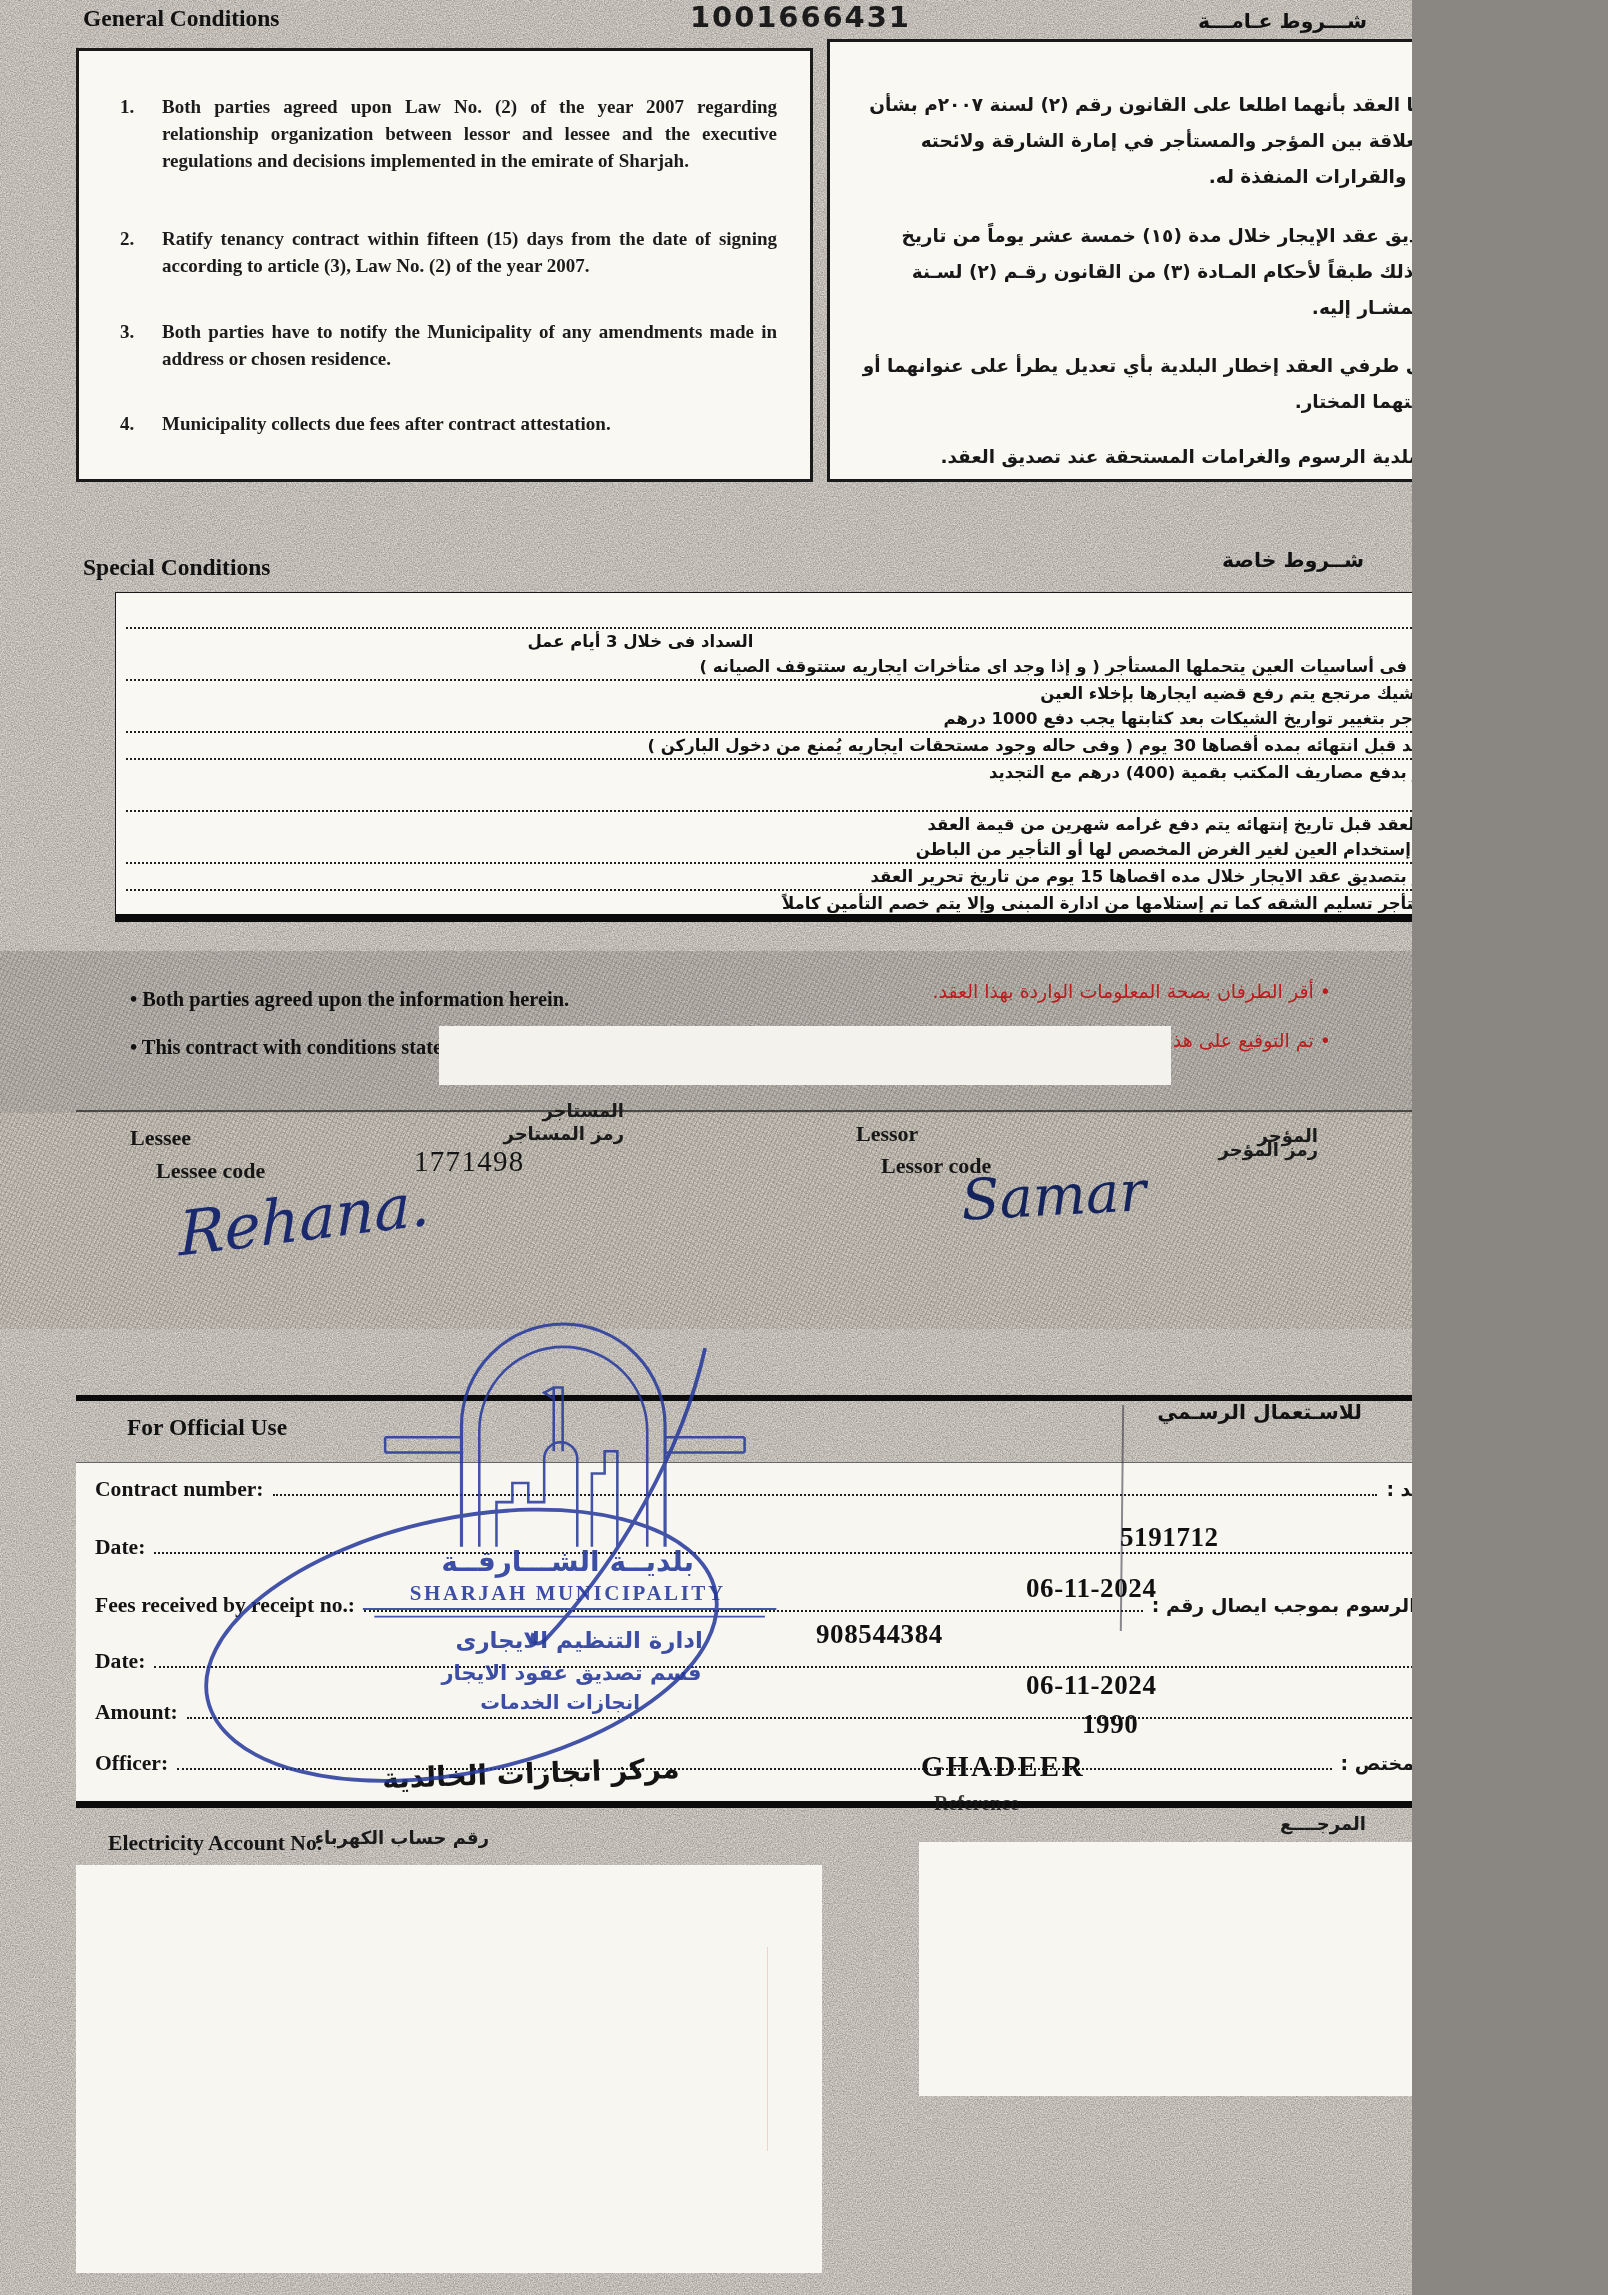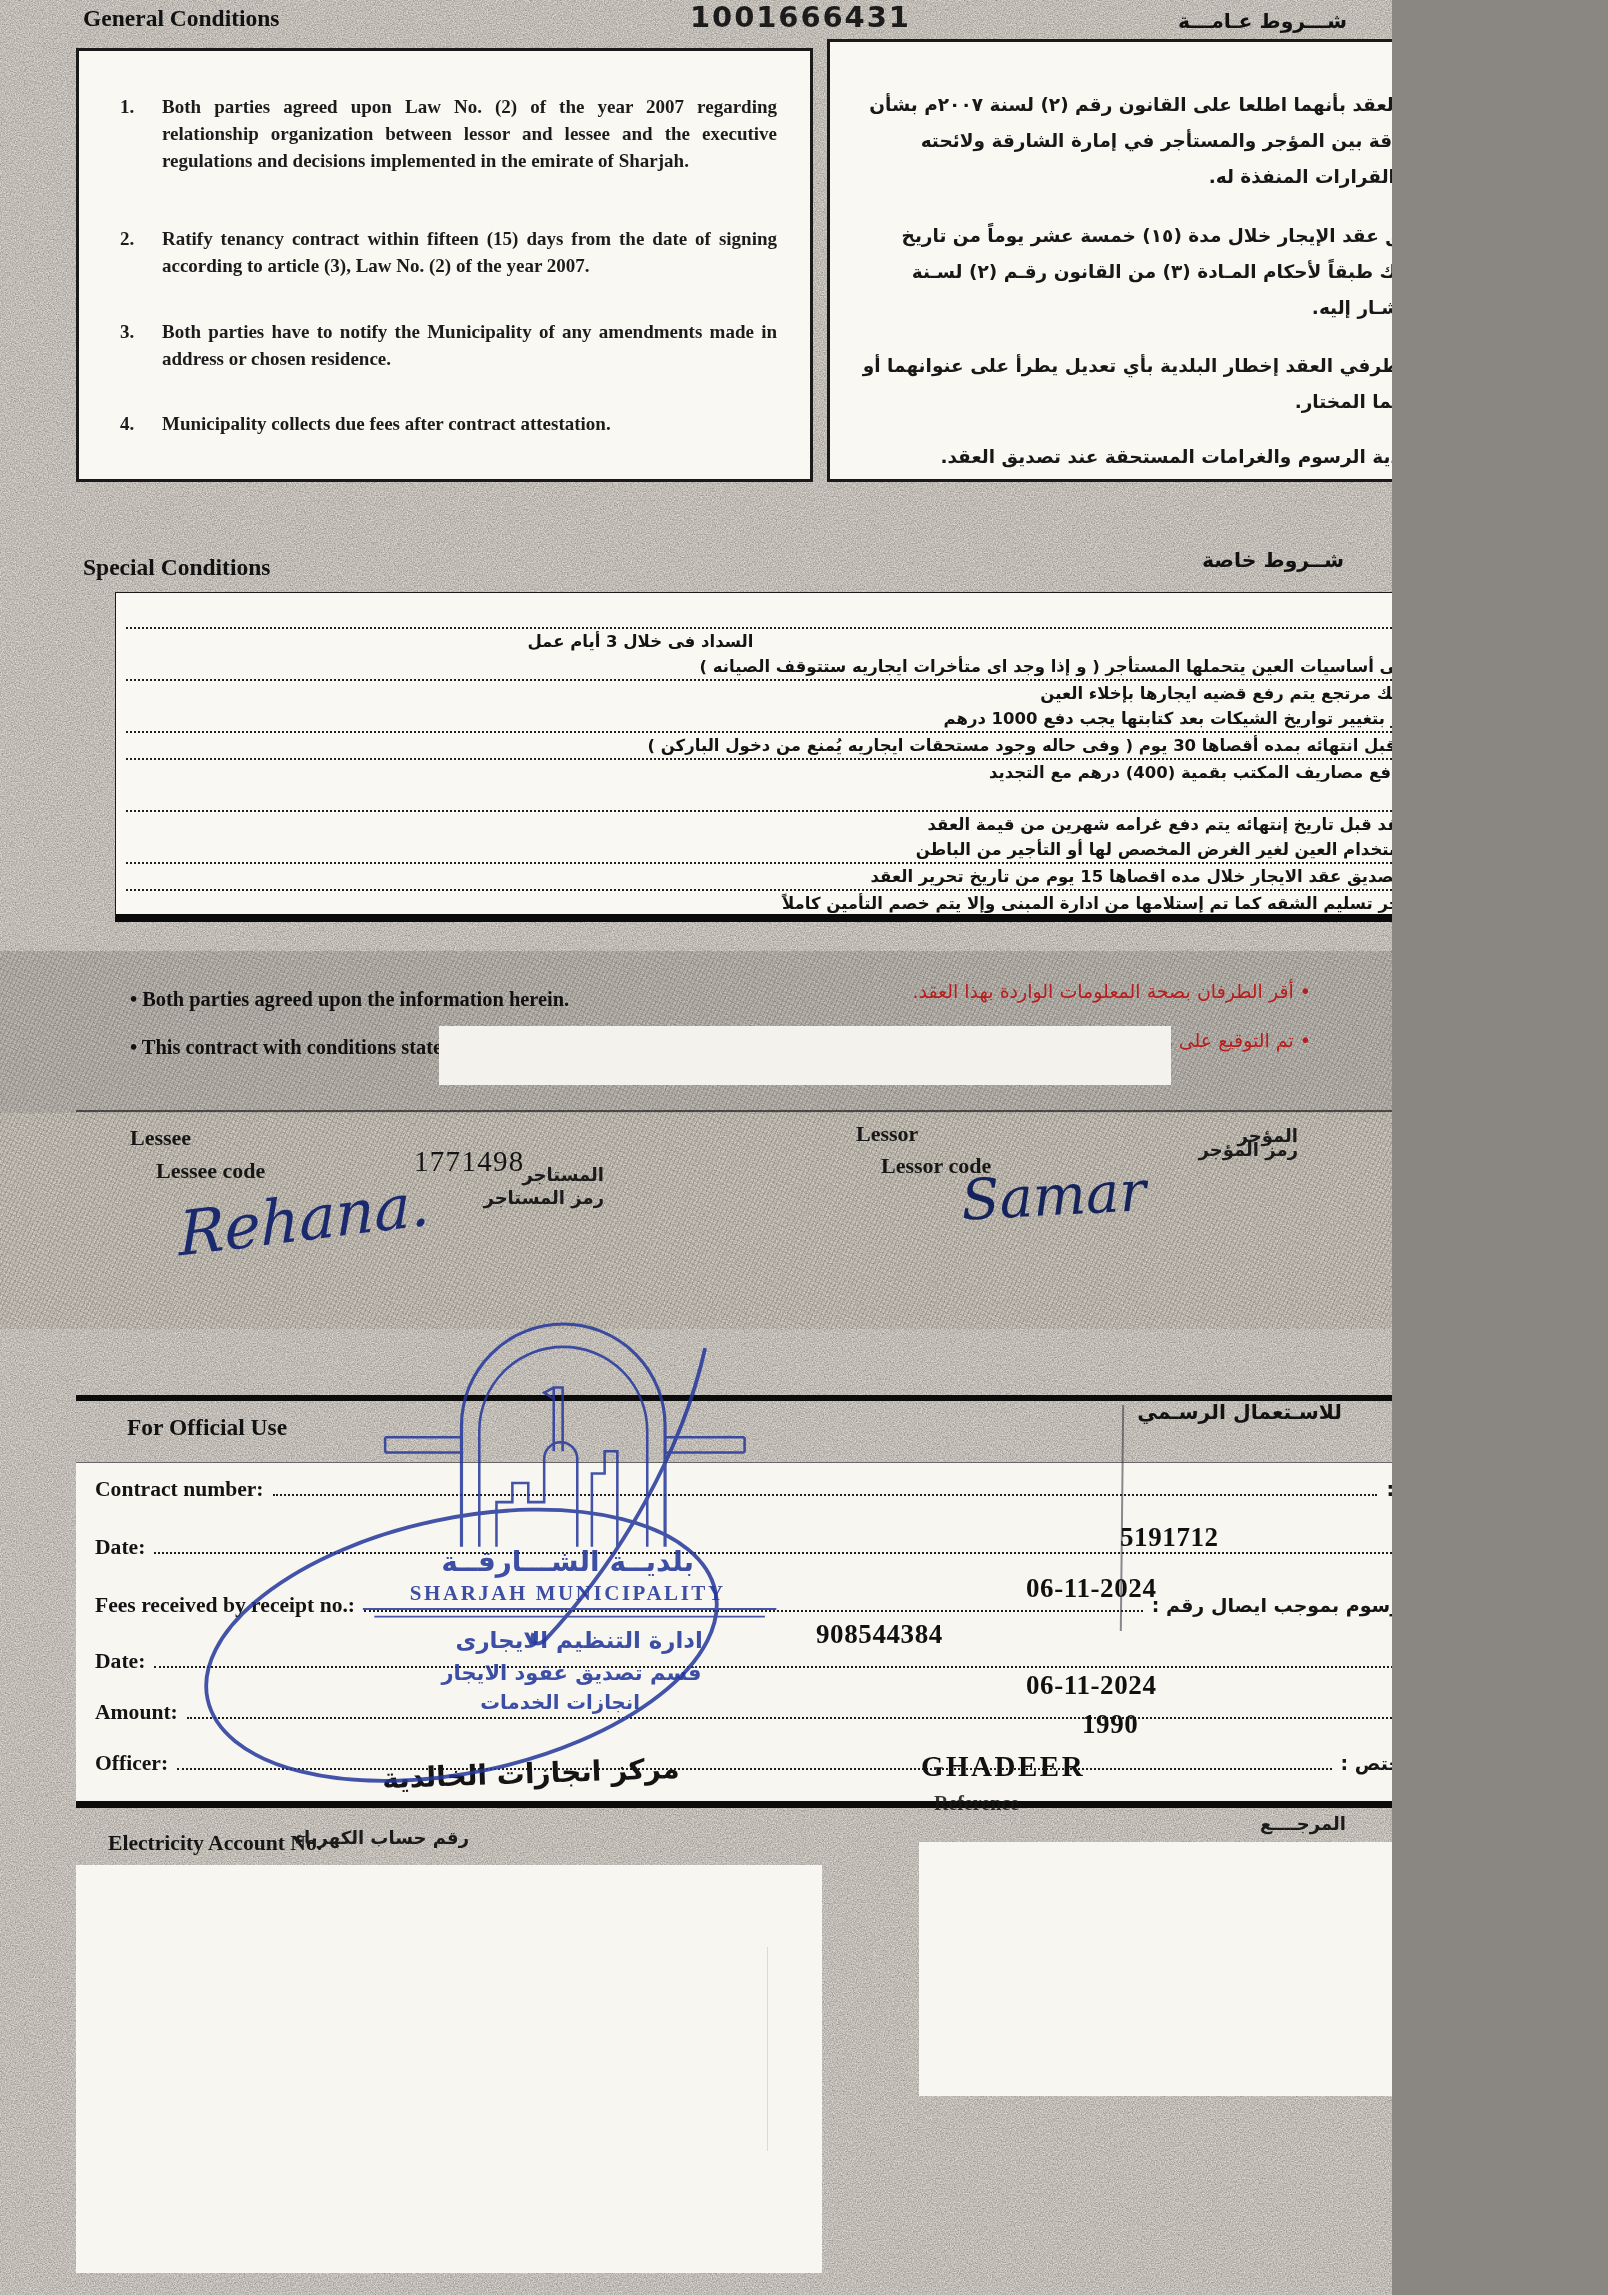--- a/index.html
+++ b/index.html
@@ -1,17 +1,17 @@
 <!DOCTYPE html>
 <html style="font-size:10.2px"><head>
 <meta charset="utf-8">
 <style>
   html,body{margin:0;padding:0;background:#8a8782;}
   .page{position:relative;width:1392px;height:2295px;background:#d9d5ce;overflow:hidden;
-        font-family:"Liberation Serif",serif;color:#171717;}
+        font-family:"Liberation Serif",serif;color:#171717;padding-left:20px;}
   .noise{position:absolute;pointer-events:none;}
   .band{position:absolute;pointer-events:none;
         background-image:repeating-linear-gradient(115deg,rgba(60,55,50,.16) 0 1.3px,rgba(0,0,0,0) 1.3px 3.8px),
                          repeating-linear-gradient(25deg,rgba(70,65,58,.12) 0 1.3px,rgba(0,0,0,0) 1.3px 4.5px);}
   .whitebox{position:absolute;background:#f8f6f1;}
   .cbox{position:absolute;background:#faf8f3;border:3.2px solid #1a1a1a;box-sizing:border-box;}
   .title-en{position:absolute;font-weight:700;font-size:23.5px;color:#121212;}
   .title-ar{position:absolute;font-family:"DejaVu Sans",sans-serif;font-weight:700;font-size:20.4px;
             direction:rtl;color:#121212;}
   .docnum{position:absolute;font-family:"DejaVu Sans",sans-serif;font-weight:700;font-size:29px;
@@ -127,21 +127,21 @@
   <div class="agree-en" style="left:130px;top:988px">• Both parties agreed upon the information herein.</div>
   <div class="agree-en" style="left:130px;top:1036px">• This contract with conditions stated in signed on.</div>
   <div class="agree-ar" style="right:81px;top:980px">• أقر الطرفان بصحة المعلومات الواردة بهذا العقد.</div>
   <div class="agree-ar" style="right:81px;top:1029px">• تم التوقيع على هذا العقد بالشروط الواردة بتاريخ.</div>
   <div class="redact" style="left:439px;top:1026px;width:732px;height:59px"></div>
 
   <div class="rule" style="left:76px;top:1110px;width:1492px;height:1.9px;opacity:.6"></div>
   <div class="plabel" style="left:130px;top:1125px">Lessee</div>
   <div class="plabel" style="left:156px;top:1158px">Lessee code</div>
   <div class="code-val" style="left:414px;top:1145px">1771498</div>
-  <div class="plabel-ar" style="right:788px;top:1164px">
+  <div class="plabel-ar" style="right:788px;top:1100px">
     <div>المستاجر</div>
     <div>رمز المستاجر</div>
   </div>
   <div class="signature" style="left:178px;top:1183px;font-size:61px;transform:rotate(-7deg) skewX(-6deg)">Rehana.</div>
 
   <div class="plabel" style="left:856px;top:1121px">Lessor</div>
   <div class="plabel" style="left:881px;top:1153px">Lessor code</div>
   <div class="plabel-ar" style="right:94px;top:1125px;filter:blur(0.7px)">
     <div>المؤجر</div>
     <div style="margin-top:-9px">رمز المؤجر</div>

